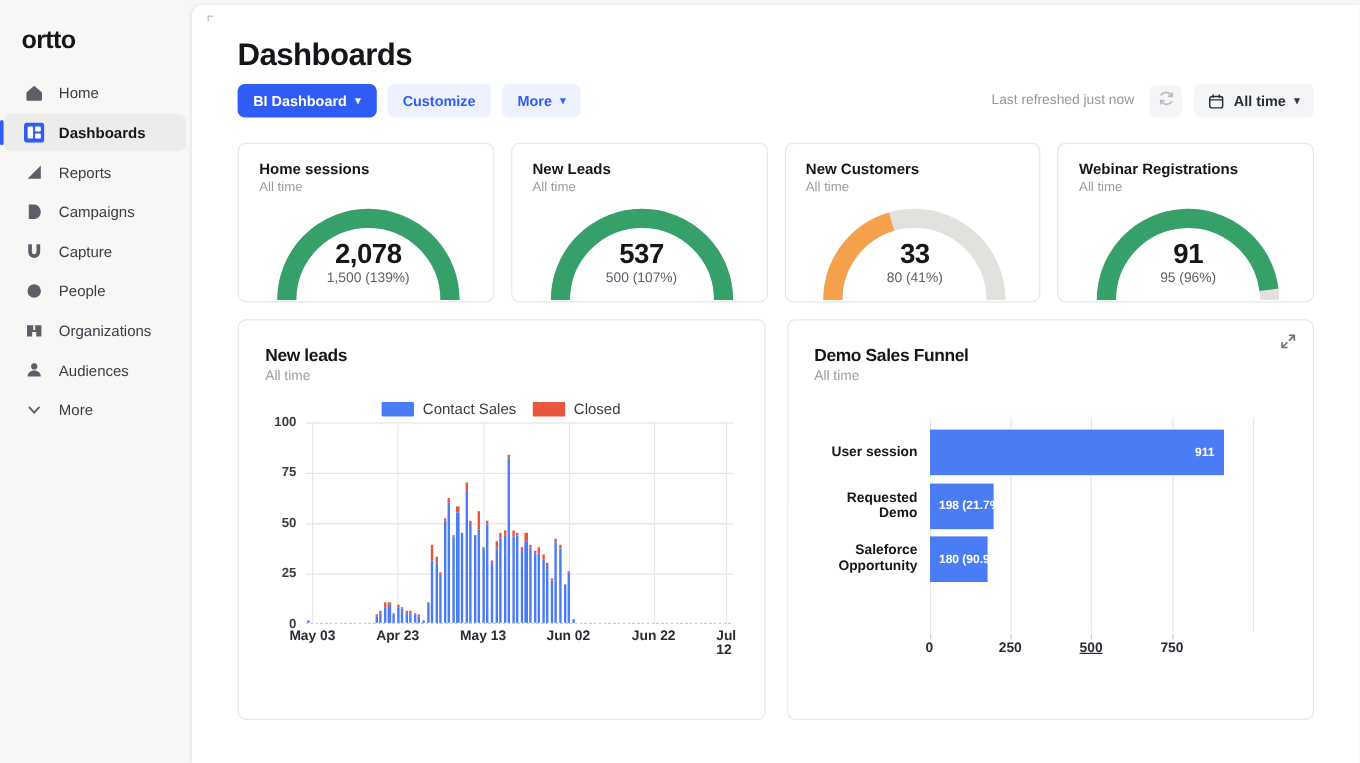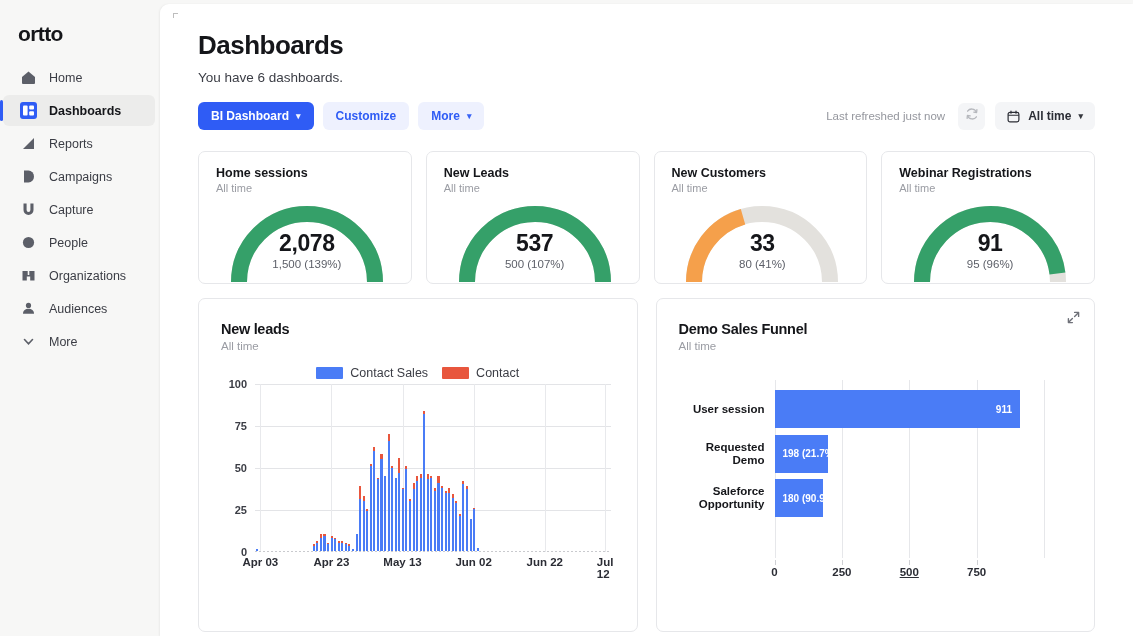--- a/index.html
+++ b/index.html
@@ -253,21 +253,20 @@
       </span>
       <span class="nav-label">More</span>
     </div>
   </div>
 
   <div id="main">
     <div class="corner-tick"></div>
 
     <div class="content">
       <h1 class="page-title">Dashboards</h1>
-      <div class="subtitle">You have 6 dashboards.</div>
 
       <div class="toolbar">
         <button class="btn btn-primary">
           <span>BI Dashboard</span>
           <span class="caret">▾</span>
         </button>
         <button class="btn btn-ghost">Customize</button>
         <button class="btn btn-ghost">
           <span>More</span>
           <span class="caret">▾</span>
@@ -372,21 +371,21 @@
           <div class="chart-title">New leads</div>
           <div class="chart-sub">All time</div>
           <div class="plot">
             <div class="legend" id="bar-legend">
                 <div class="legend-item">
                   <span class="swatch" style="background:#4a7cf6"></span>
                   <span>Contact Sales</span>
                 </div>
                 <div class="legend-item">
                   <span class="swatch" style="background:#e8563d"></span>
-                  <span>Contact</span>
+                  <span>Closed</span>
                 </div>
               </div>
             <div class="bars-area" id="bars-area">
                 <div class="ylabel" style="top: 100%;">0</div>
                 <div class="hgrid" style="top: 75%;"></div>
                 <div class="ylabel" style="top: 75%;">25</div>
                 <div class="hgrid" style="top: 50%;"></div>
                 <div class="ylabel" style="top: 50%;">50</div>
                 <div class="hgrid" style="top: 25%;"></div>
                 <div class="ylabel" style="top: 25%;">75</div>
@@ -729,21 +728,21 @@
                   <div class="bar-col"></div>
                   <div class="bar-col"></div>
                   <div class="bar-col"></div>
                   <div class="bar-col"></div>
                   <div class="bar-col"></div>
                   <div class="bar-col"></div>
                   <div class="bar-col"></div>
                 </div>
               </div>
             <div class="xaxis-labels" id="bar-xaxis">
-                <div class="xlab" style="left: 1.5%;">Apr 03</div>
+                <div class="xlab" style="left: 1.5%;">May 03</div>
                 <div class="xlab" style="left: 21.5%;">Apr 23</div>
                 <div class="xlab" style="left: 41.5%;">May 13</div>
                 <div class="xlab" style="left: 61.5%;">Jun 02</div>
                 <div class="xlab" style="left: 81.5%;">Jun 22</div>
                 <div class="xlab" style="left: 98.5%;">Jul 12</div>
               </div>
           </div>
         </div>
 
         <div class="chart-card">

